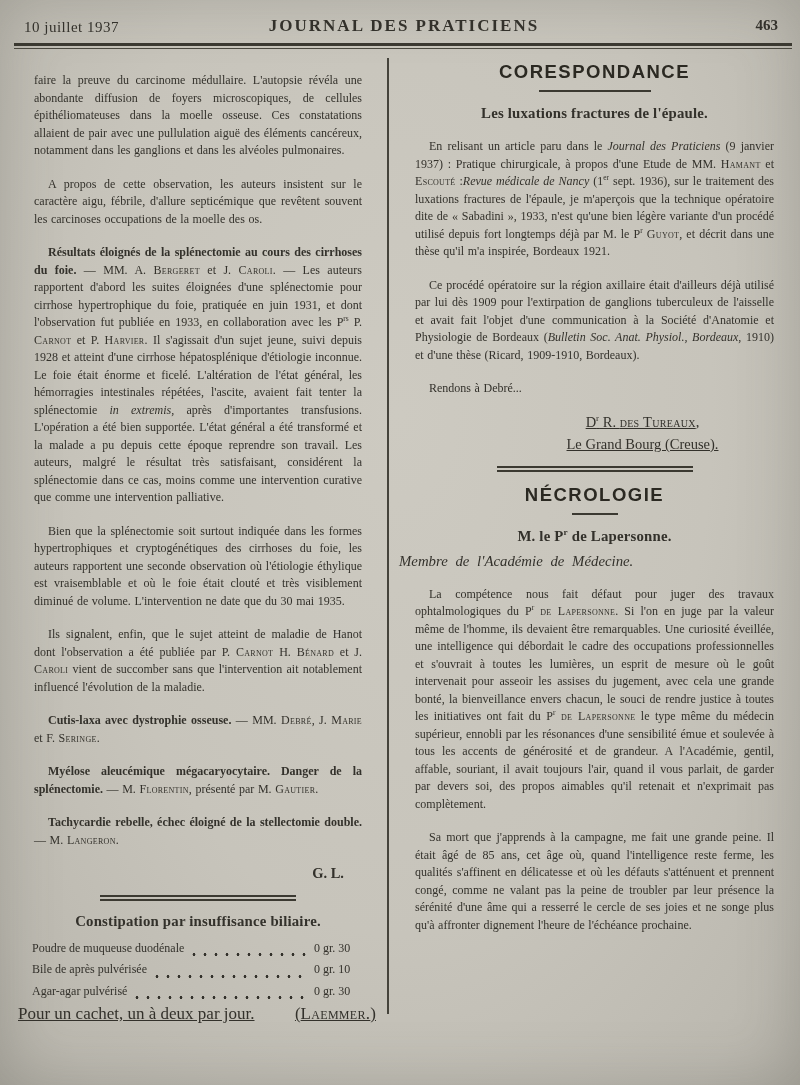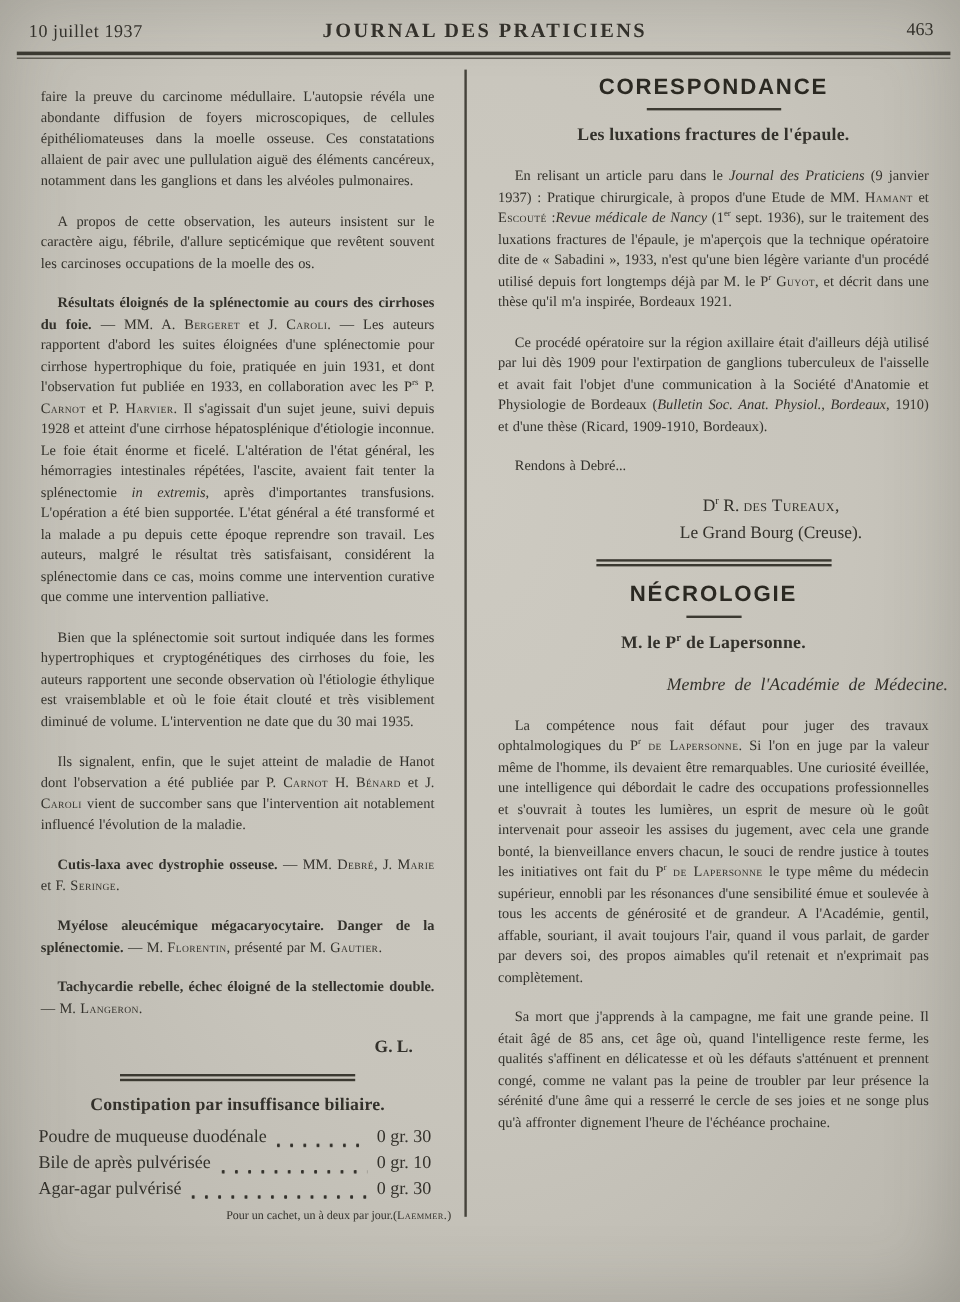--- a/index.html
+++ b/index.html
@@ -6,50 +6,50 @@
   .page {
     position:relative; width:800px; height:1085px; overflow:hidden;
     font-family:"Liberation Serif", serif; color:#33312b;
     background: radial-gradient(ellipse at 50% 38%, #cdcac1 0%, #c7c4bb 55%, #bcb9b0 88%, #b2afa6 100%);
     box-shadow: inset 0 0 60px rgba(80,78,70,.25);
   }
   
   .header { position:absolute; top:15px; left:24px; right:16px; height:24px; }
   .issue-date { position:absolute; left:0; top:4px; font-size:15px; letter-spacing:.5px; }
   .journal-title { position:absolute; left:50%; transform:translateX(-50%); top:1px; font-weight:700; font-size:17px; letter-spacing:2px; white-space:nowrap; }
-  .page-number { position:absolute; right:6px; top:2px; font-weight:400; font-size:15px; }
+  .page-number { position:absolute; right:6px; top:2px; font-weight:700; font-size:15px; }
   .header-rule { position:absolute; top:43px; left:14px; right:8px; height:6px; border-top:3px solid #3b3931; border-bottom:1px solid #4a483f; box-sizing:border-box; }
   
   .columns { position:absolute; top:56px; left:18px; right:10px; display:flex; }
   .col-left  { width:360px; }
   .col-divider { width:2px; background:#45433b; height:956px; margin:2px 10px 0 9px; }
   .col-right { flex:1; min-width:0; }
   
   p.body { margin:16px; font-size:12px; line-height:17.5px; text-align:justify; word-spacing:.6px; }
   p.body.indent { text-indent:14px; }
   p.body.gap { margin-top:9px; }
   .sig { margin:5px 0 0; font-size:14.5px; line-height:17.5px; }
   .sig-right  { text-align:right; padding-right:34px; }
-  .sig-center { text-align:center; padding-left:96px; }
+  .sig-center { text-align:center; padding-left:96px;text-decoration:underline; }
   .double-rule { width:196px; margin:12px auto 12px; height:6px; border-top:2px solid #3b3931; border-bottom:2px solid #3b3931; box-sizing:border-box; }
   .section { text-align:center; }
   .section-title { margin:5px 0 0; font-family:"Liberation Sans", sans-serif; font-size:18.5px; letter-spacing:1.5px; font-weight:700; color:#2b2922; }
   .section-rule { height:2px; background:#3b3931; margin:7px auto 13px; }
   .section-rule.w-long  { width:112px; }
   .section-rule.w-short { width:46px; }
   .article-title { margin:10px 0 8px; font-size:14.8px; font-weight:700; text-align:center; letter-spacing:.2px; }
-  .article-subtitle { margin:18px 0 10px; font-style:italic; text-align:right; word-spacing:4px; font-size:14.8px; }
+  .article-subtitle { margin:8px 0 10px; font-style:italic; text-align:left; word-spacing:4px; font-size:14.8px; }
   
   .recipe { margin-top:3px; }
-  .recipe-line { display:flex; align-items:baseline; font-size:15px; line-height:21.5px; padding-left:14px; }
+  .recipe-line { display:flex; align-items:baseline; font-size:12px; line-height:21.5px; padding-left:14px; }
   .recipe-dots { flex:1; height:3px; margin:0 8px 3px; align-self:flex-end;
     background-image: radial-gradient(circle at 2px 1.5px, #33312b 1.3px, rgba(0,0,0,0) 1.6px);
     background-size:11px 3px; background-repeat:repeat-x; }
   .recipe-amount { width:64px; white-space:nowrap; }
-  .recipe-footer { display:flex; justify-content:flex-end; font-size:10px; line-height:21.5px; margin-top:1px; padding-right:2px; }
+  .recipe-footer { display:flex; justify-content:space-between; font-size:17px; line-height:21.5px; margin-top:1px; padding-right:2px;text-decoration:underline; }
   
   .seg-n {}
   .seg-b { font-weight:700; }
   .seg-i { font-style:italic; }
   .seg-sc { font-variant:small-caps; letter-spacing:.3px; }
   sup.seg-sup, sup.seg-bsup { font-size:62%; line-height:0; }
   .seg-bsup { font-weight:700; }
 </style>
 </head>
 <body>

